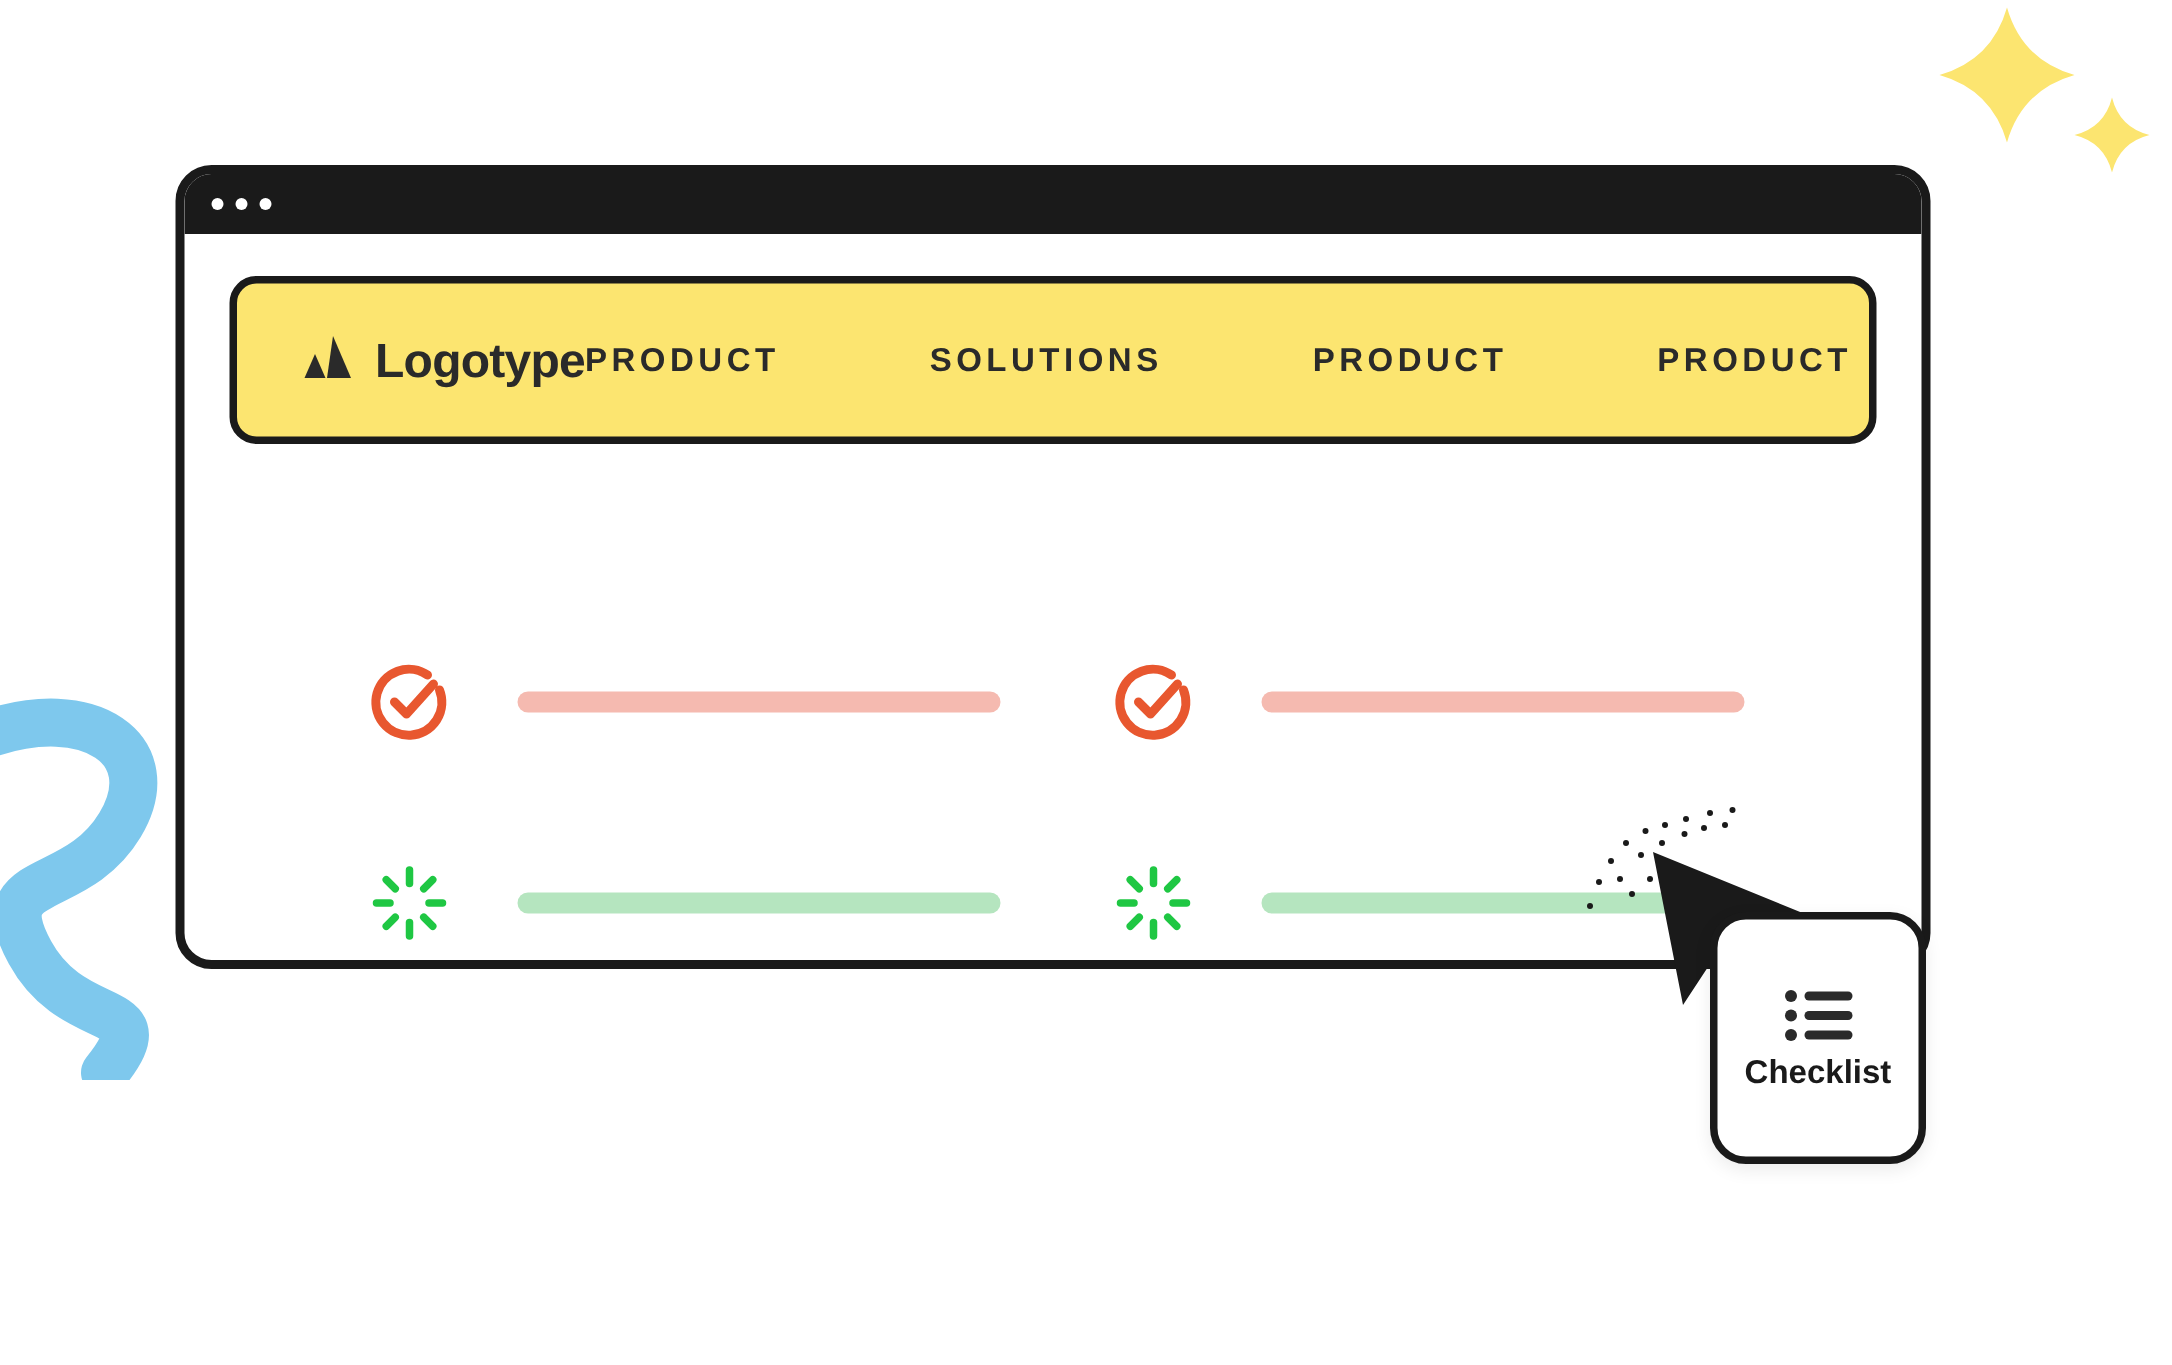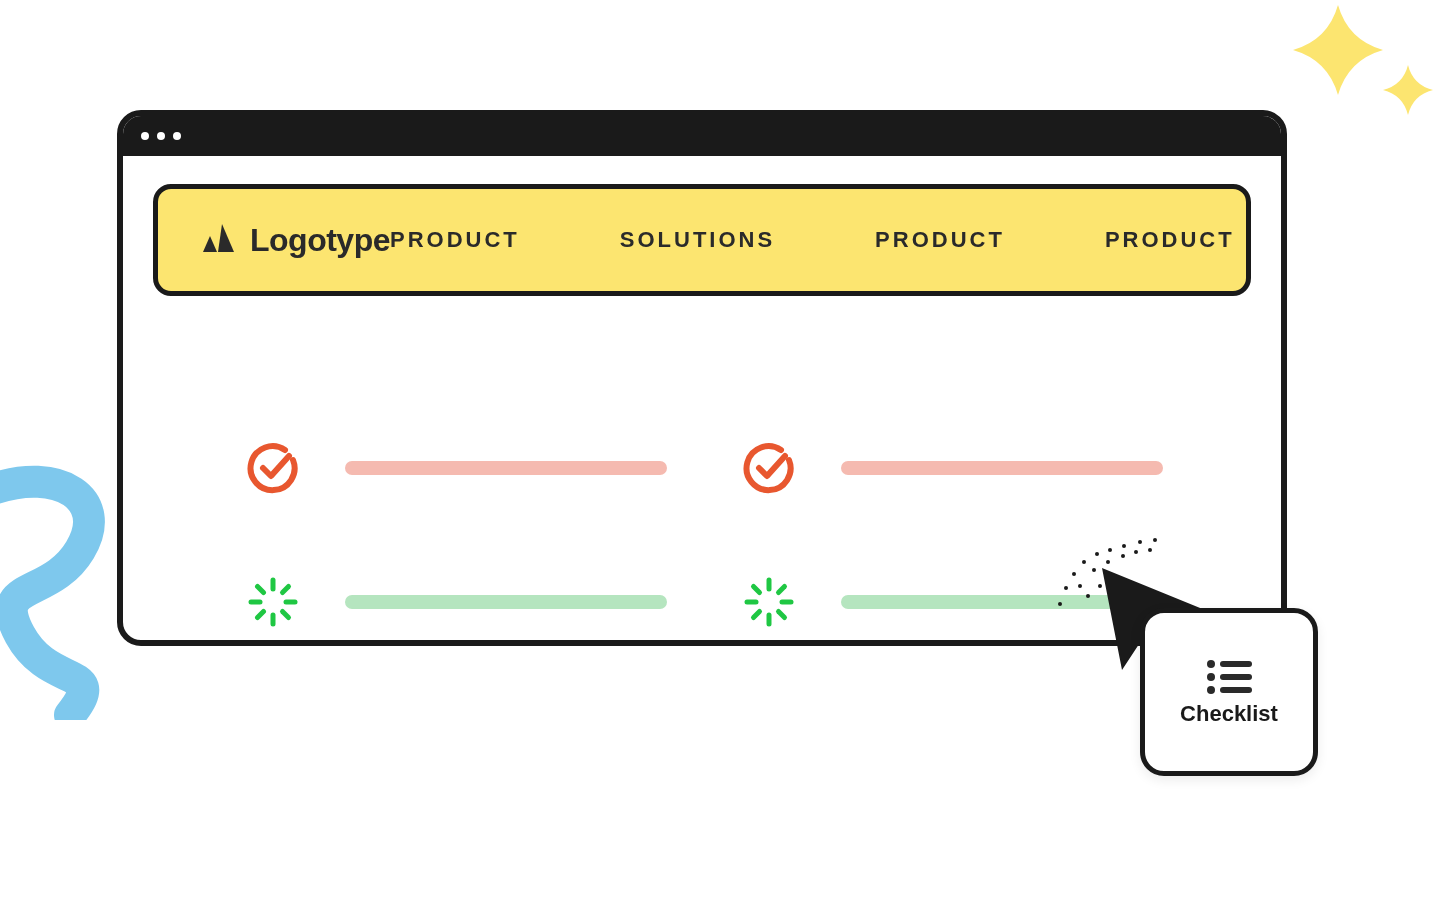--- a/index.html
+++ b/index.html
@@ -116,21 +116,21 @@
     .cursor-container {
       position: absolute;
       top: 530px;
       left: 1050px;
       z-index: 3;
     }
     .checklist-card {
       position: absolute;
       top: 608px;
       left: 1140px;
-      width: 178px;
+      width: 144px;
       height: 168px;
       background: #fff;
       border: 5px solid #1a1a1a;
       border-radius: 24px;
       display: flex;
       flex-direction: column;
       align-items: center;
       justify-content: center;
       gap: 0;
       z-index: 4;

